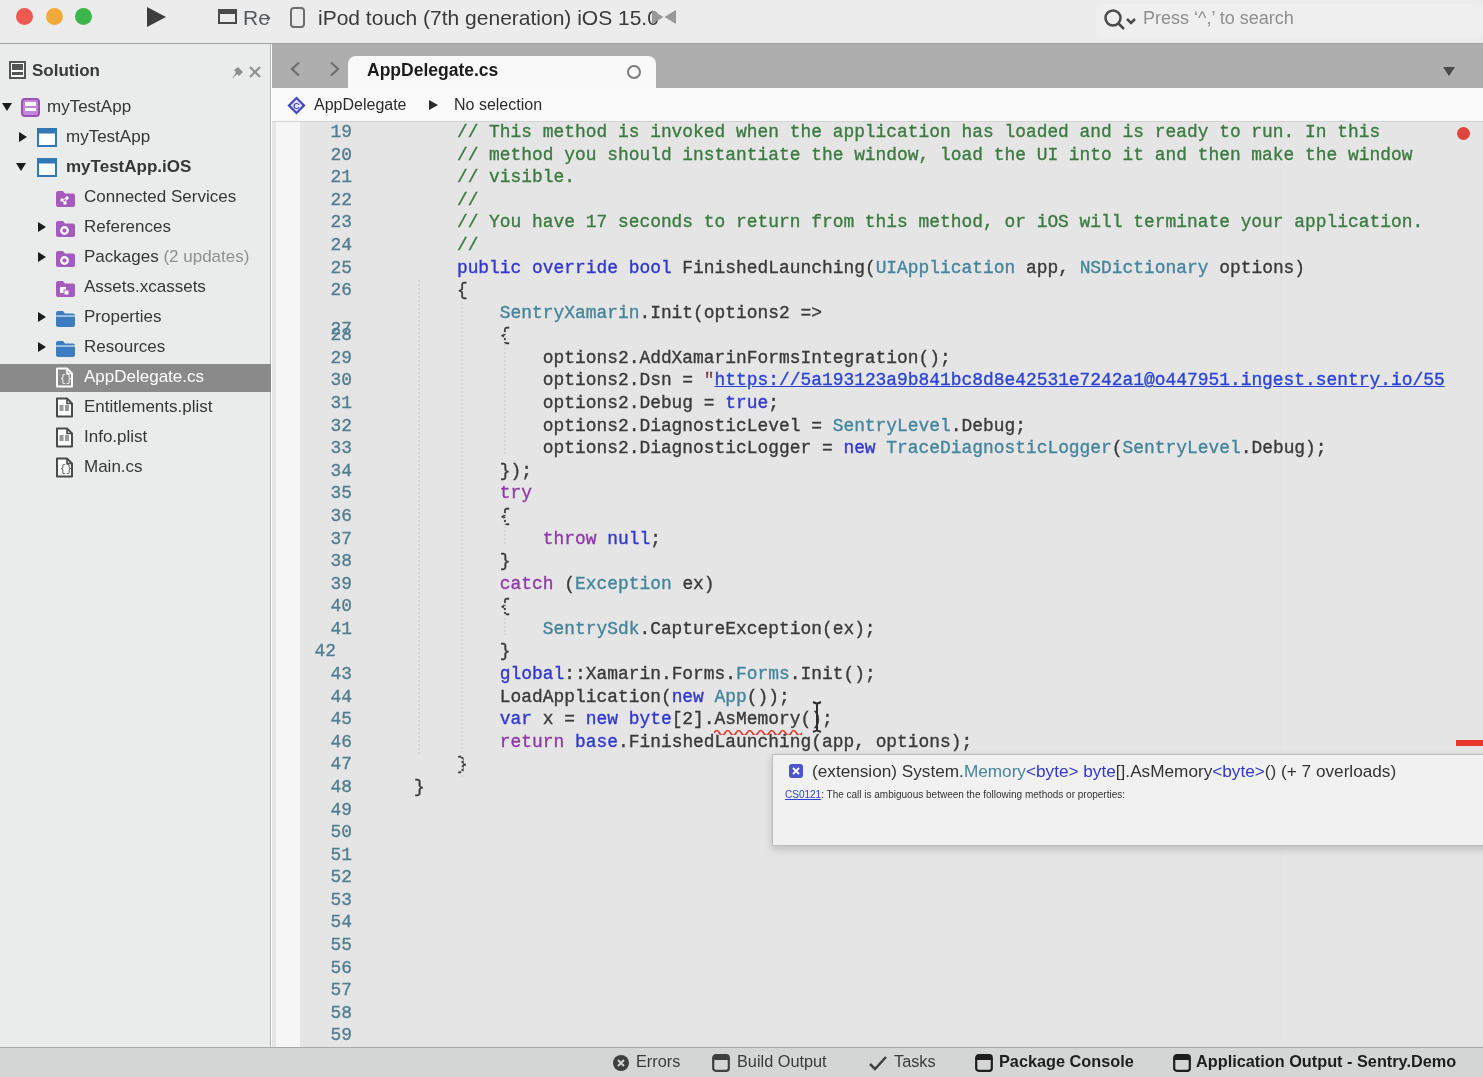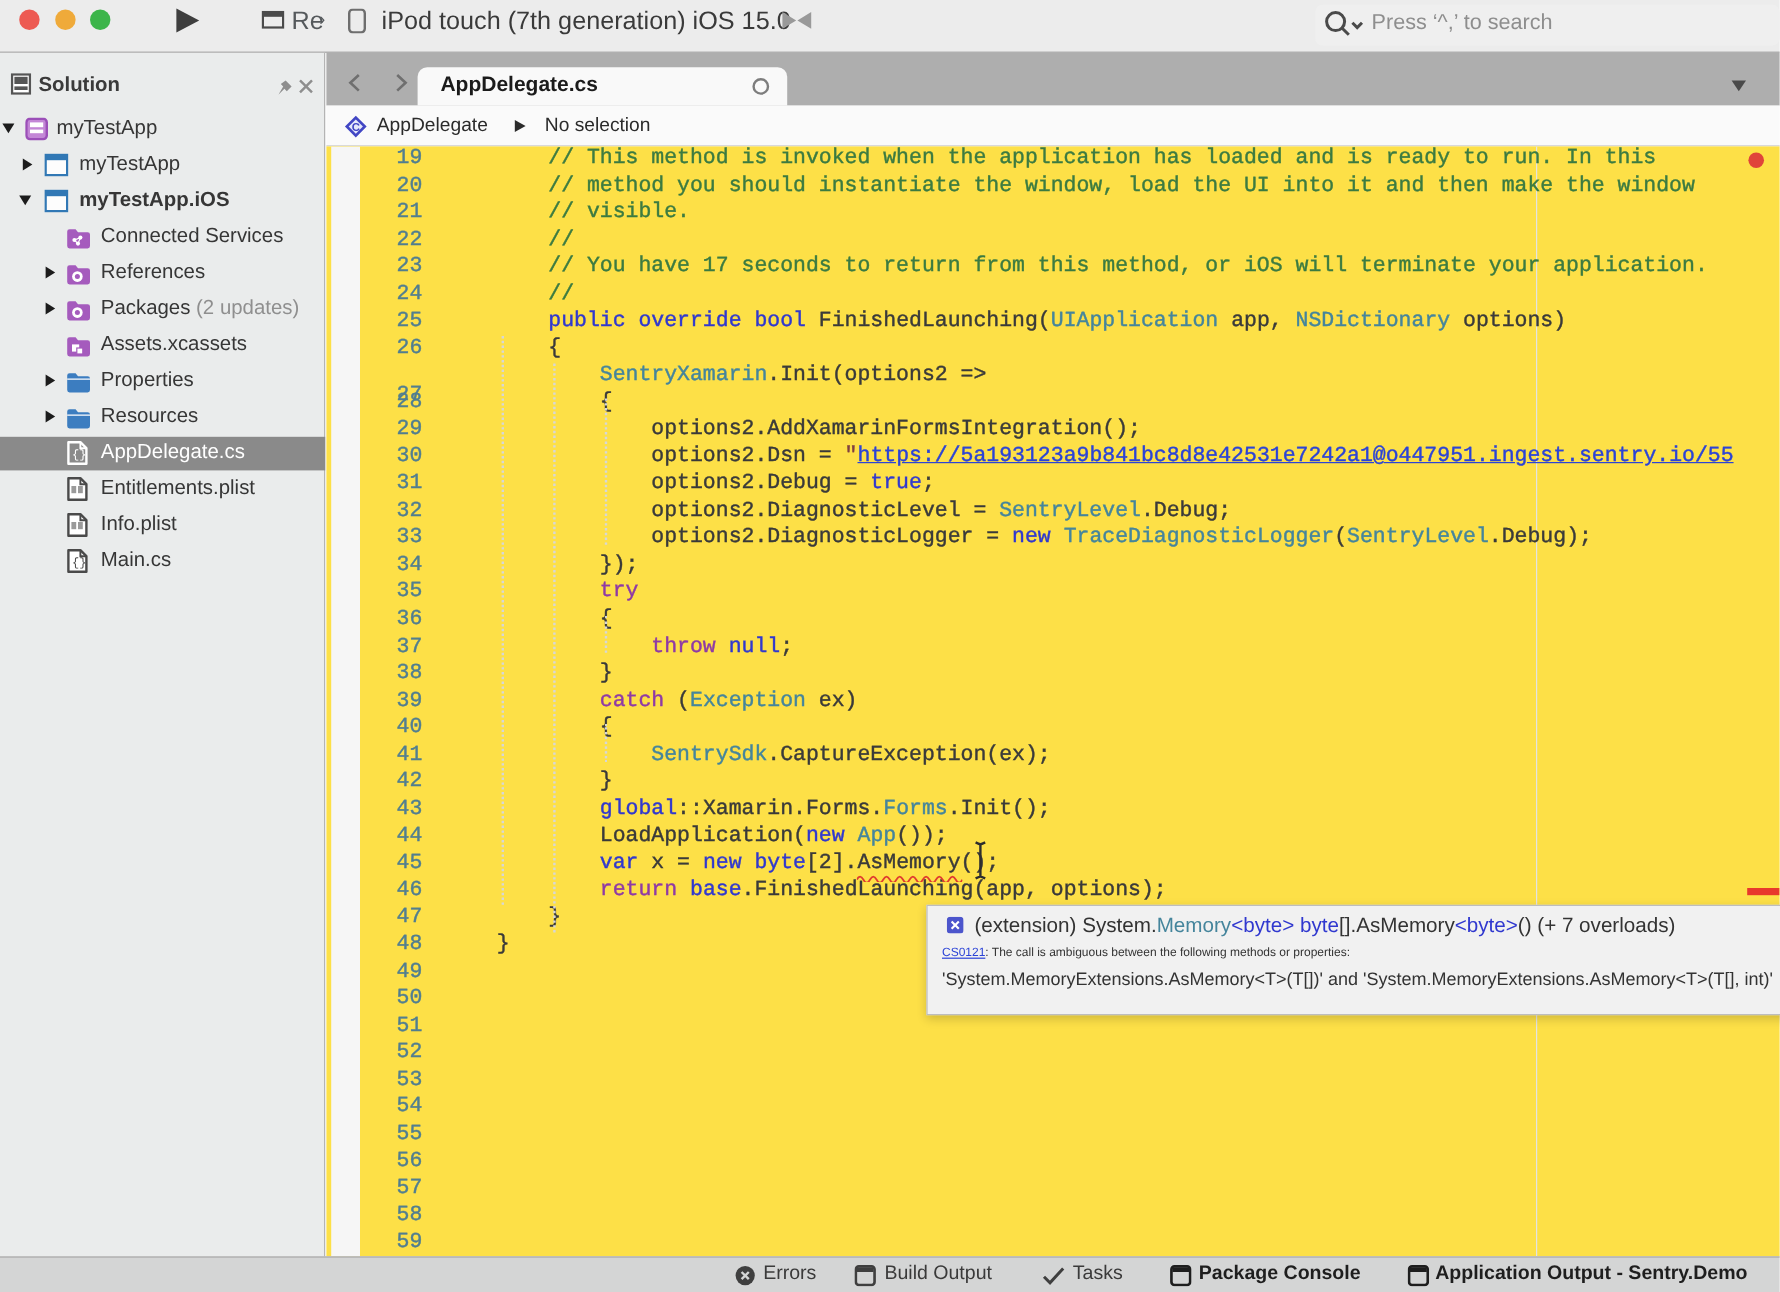--- a/index.html
+++ b/index.html
@@ -33,21 +33,21 @@
 
 
 #tabbar { position:absolute; left:272px; top:44px; width:1211px; height:44px; background:#aeaeae; }
 #tab { position:absolute; left:76px; top:12px; width:308px; height:32px; background:#f9f9f9;
   border-radius:8px 8px 0 0; }
 #tabname { position:absolute; left:19px; top:4px; font-size:17.5px; font-weight:bold; color:#1b1b1b; }
 #tabcircle { position:absolute; left:279px; top:9px; width:14px; height:14px;
   border:2px solid #7d7d7d; border-radius:50%; }
 #crumbbar { position:absolute; left:272px; top:88px; width:1211px; height:34px; background:#fafafa;
   border-bottom:1px solid #d2d2d2; }
-#codearea { position:absolute; left:272px; top:122px; width:1211px; height:925px; background:#fde047; overflow:hidden; }
+#codearea { position:absolute; left:272px; top:122px; width:1211px; height:925px; background:#e5e5e5; overflow:hidden; }
 #ruler { position:absolute; left:1008px; top:0; width:1px; height:925px; background:#e3e3e3; }
 
 
 .cl { position:absolute; left:99px; font:17.9px "Liberation Mono", monospace; white-space:pre; color:#3a3a3a; -webkit-text-stroke:0.35px currentColor; }
 .ln { position:absolute; width:60px; text-align:right; font:17.9px "Liberation Mono", monospace; color:#517e90; -webkit-text-stroke:0.35px currentColor; }
 .c  { color:#3c7b41; }  
 .k  { color:#3038cf; }  
 .p  { color:#8f3aa6; }  
 .t  { color:#45859c; }  
 .q  { color:#804040; }  
@@ -294,21 +294,21 @@
       <div class="ln" style="left:20px; top:406.53px;">37</div>
       <div class="cl" style="top:406.53px;"><span class="p">                throw</span> <span class="k">null</span>;</div>
       <div class="ln" style="left:20px; top:429.12px;">38</div>
       <div class="cl" style="top:429.12px;">            }</div>
       <div class="ln" style="left:20px; top:451.70px;">39</div>
       <div class="cl" style="top:451.70px;"><span class="p">            catch</span> (<span class="t">Exception</span> ex)</div>
       <div class="ln" style="left:20px; top:474.29px;">40</div>
       <div class="cl" style="top:474.29px;">            {</div>
       <div class="ln" style="left:20px; top:496.87px;">41</div>
       <div class="cl" style="top:496.87px;"><span class="t">                SentrySdk</span>.CaptureException(ex);</div>
-      <div class="ln" style="left:20px; top:519.46px;">42</div>
+      <div class="ln" style="left:4px; top:519.46px;">42</div>
       <div class="cl" style="top:519.46px;">            }</div>
       <div class="ln" style="left:20px; top:542.04px;">43</div>
       <div class="cl" style="top:542.04px;"><span class="k">            global</span>::Xamarin.Forms.<span class="t">Forms</span>.Init();</div>
       <div class="ln" style="left:20px; top:564.63px;">44</div>
       <div class="cl" style="top:564.63px;">            LoadApplication(<span class="k">new</span> <span class="t">App</span>());</div>
       <div class="ln" style="left:20px; top:587.21px;">45</div>
       <div class="cl" style="top:587.21px;"><span class="k">            var</span> x = <span class="k">new byte</span>[2].AsMemory();</div>
       <div class="ln" style="left:20px; top:609.80px;">46</div>
       <div class="cl" style="top:609.80px;"><span class="p">            return</span> <span class="k">base</span>.FinishedLaunching(app, options);</div>
       <div class="ln" style="left:20px; top:632.38px;">47</div>
@@ -369,14 +369,13 @@
   <div class="bbtxt bbold" style="left:1196px;">Application Output - Sentry.Demo</div>
 </div>
 
 <div id="tooltip">
   <svg class="abs" style="left:16px; top:9px;" width="14" height="14" viewBox="0 0 14 14">
     <rect x="0" y="0" width="14" height="14" rx="3" fill="#4c55cc"></rect>
     <path d="M4 4 L10 10 M10 4 L4 10" stroke="#fff" stroke-width="1.8"></path>
   </svg>
   <div class="tt" style="left:39px; top:6px; font-size:17.2px;">(extension) System.<span class="t">Memory</span><span class="k">&lt;byte&gt;</span> <span class="k">byte</span>[].AsMemory<span class="k">&lt;byte&gt;</span>() (+ 7 overloads)</div>
   <div class="tt" style="left:12px; top:34px; font-size:10px;"><span style="color:#2b43d7; text-decoration:underline;">CS0121</span>: The call is ambiguous between the following methods or properties:</div>
-  <div class="tt" style="left:12px; top:53px; font-size:15px;">'System.MemoryExtensions.AsMemory&lt;T&gt;(T[])' and 'System.MemoryExtensions.AsMemory&lt;T&gt;(T[], int)'</div>
 </div>
 
 </body></html>

